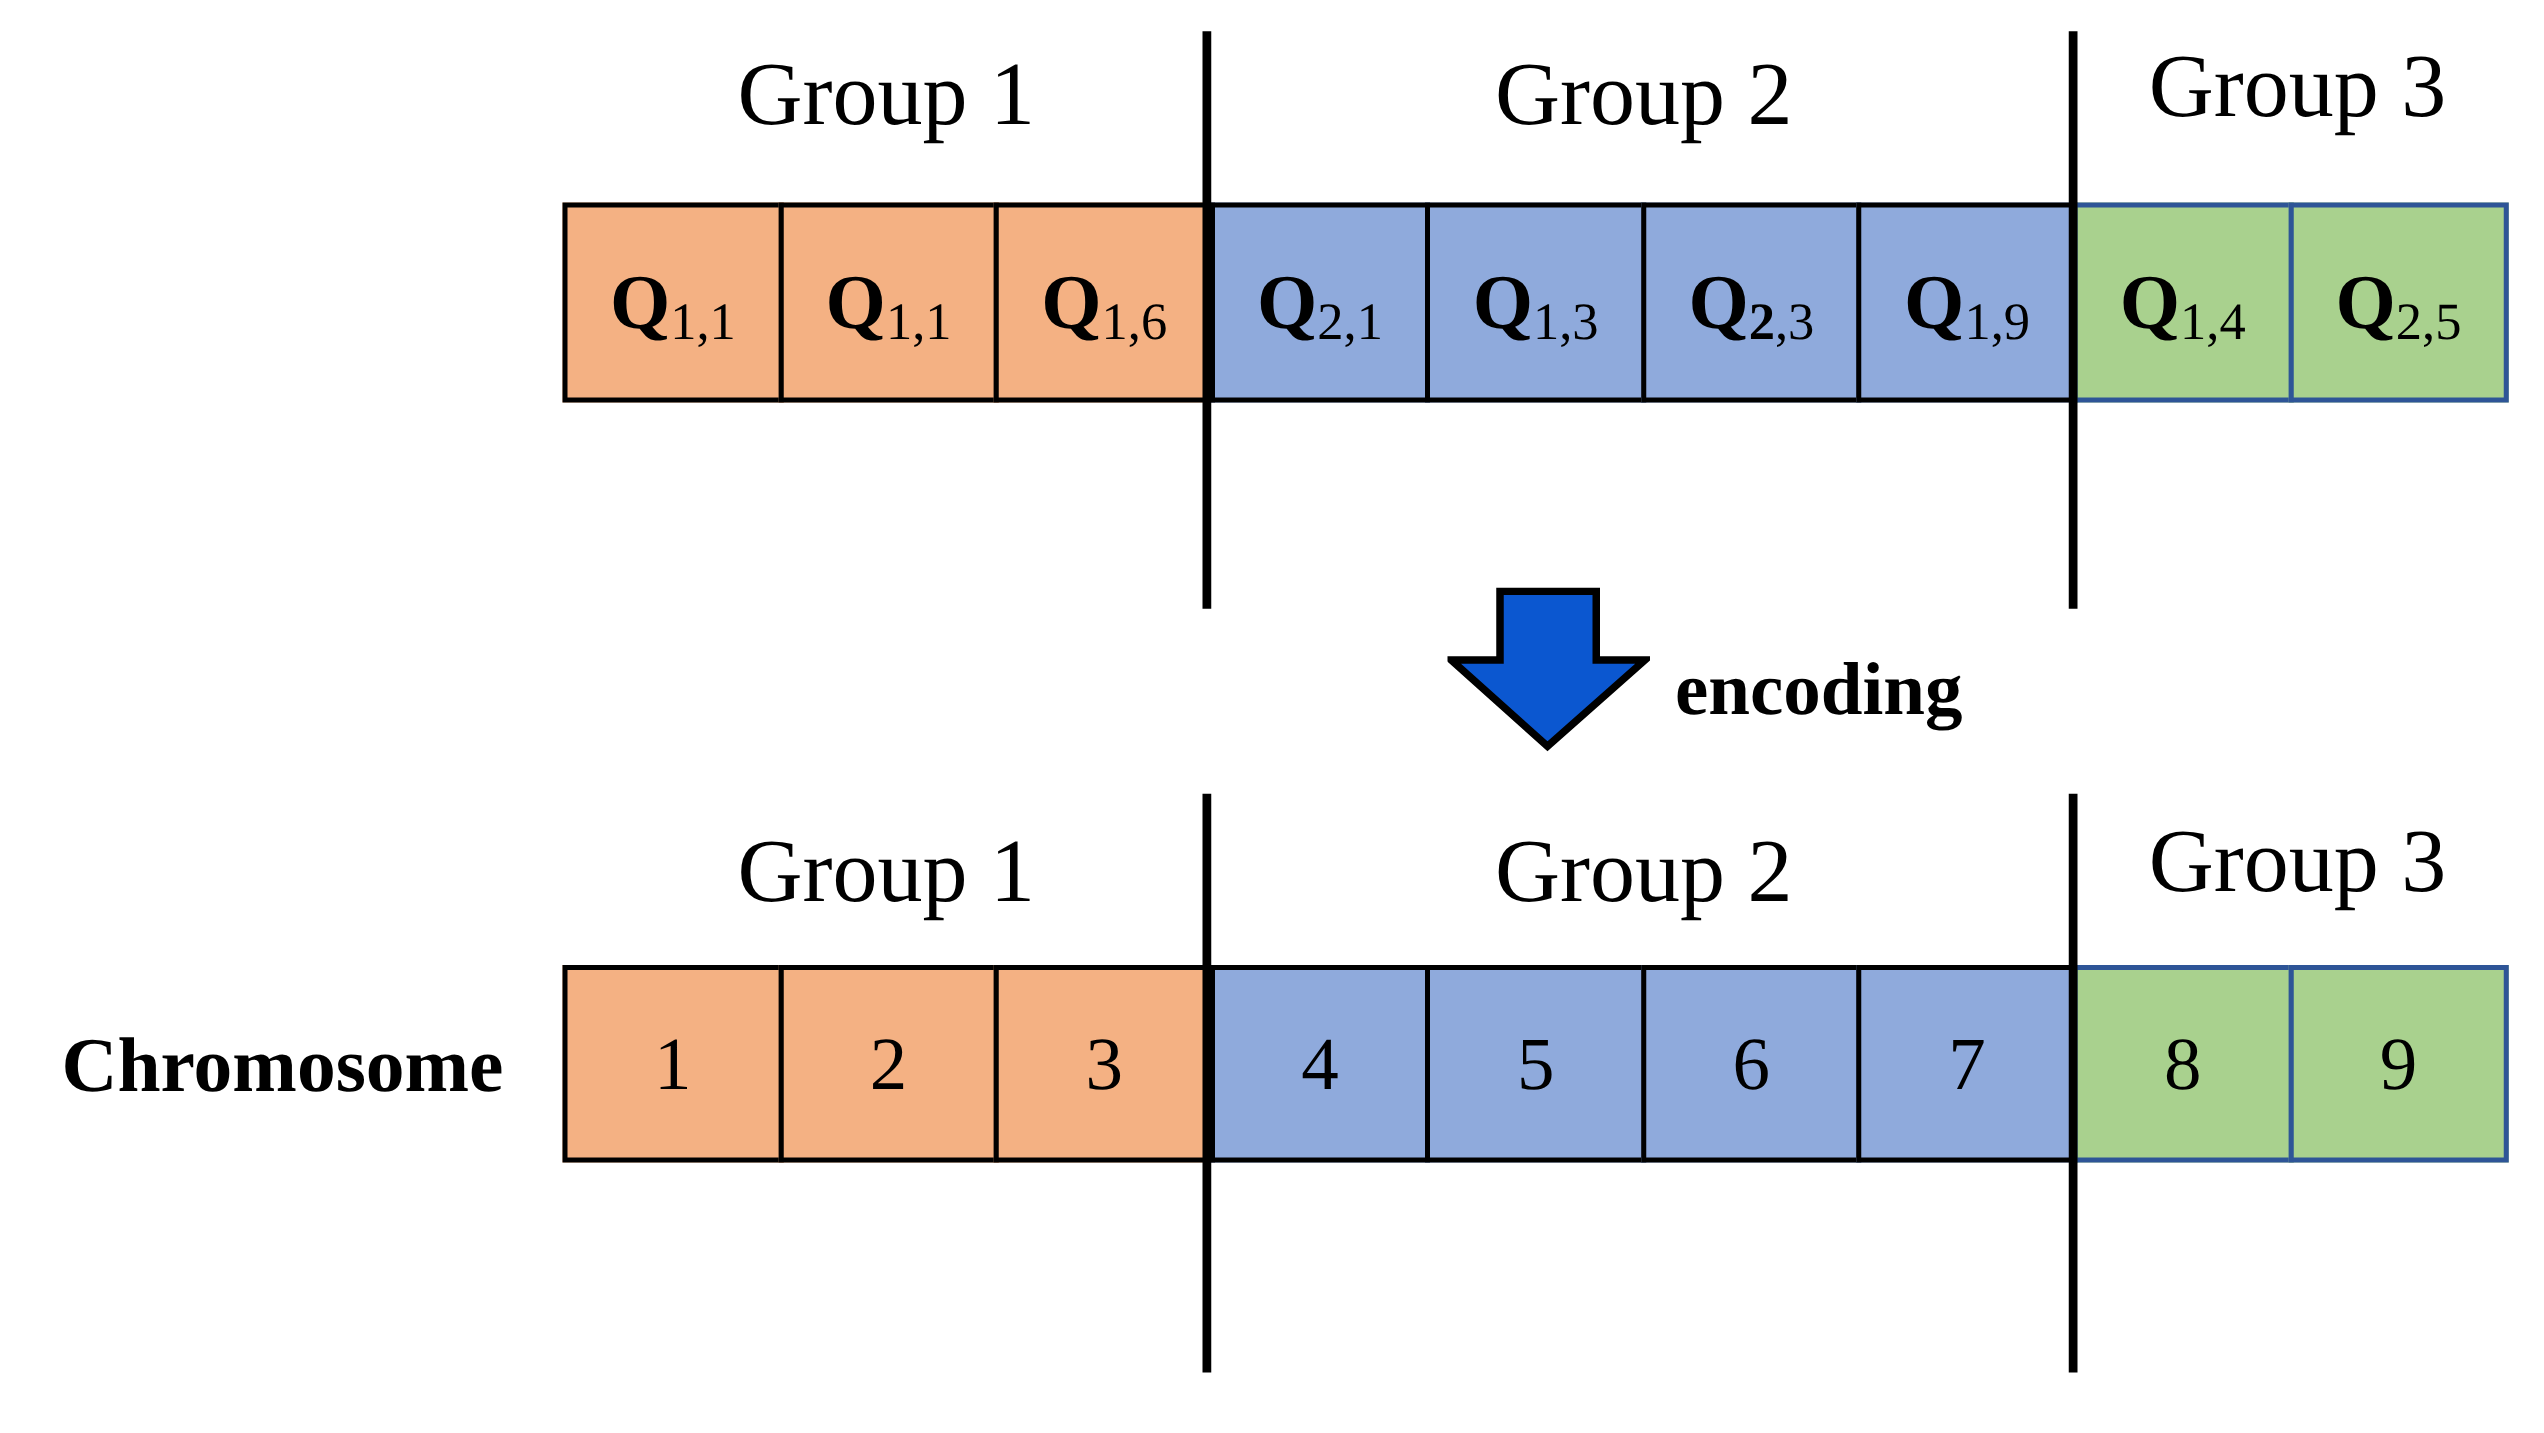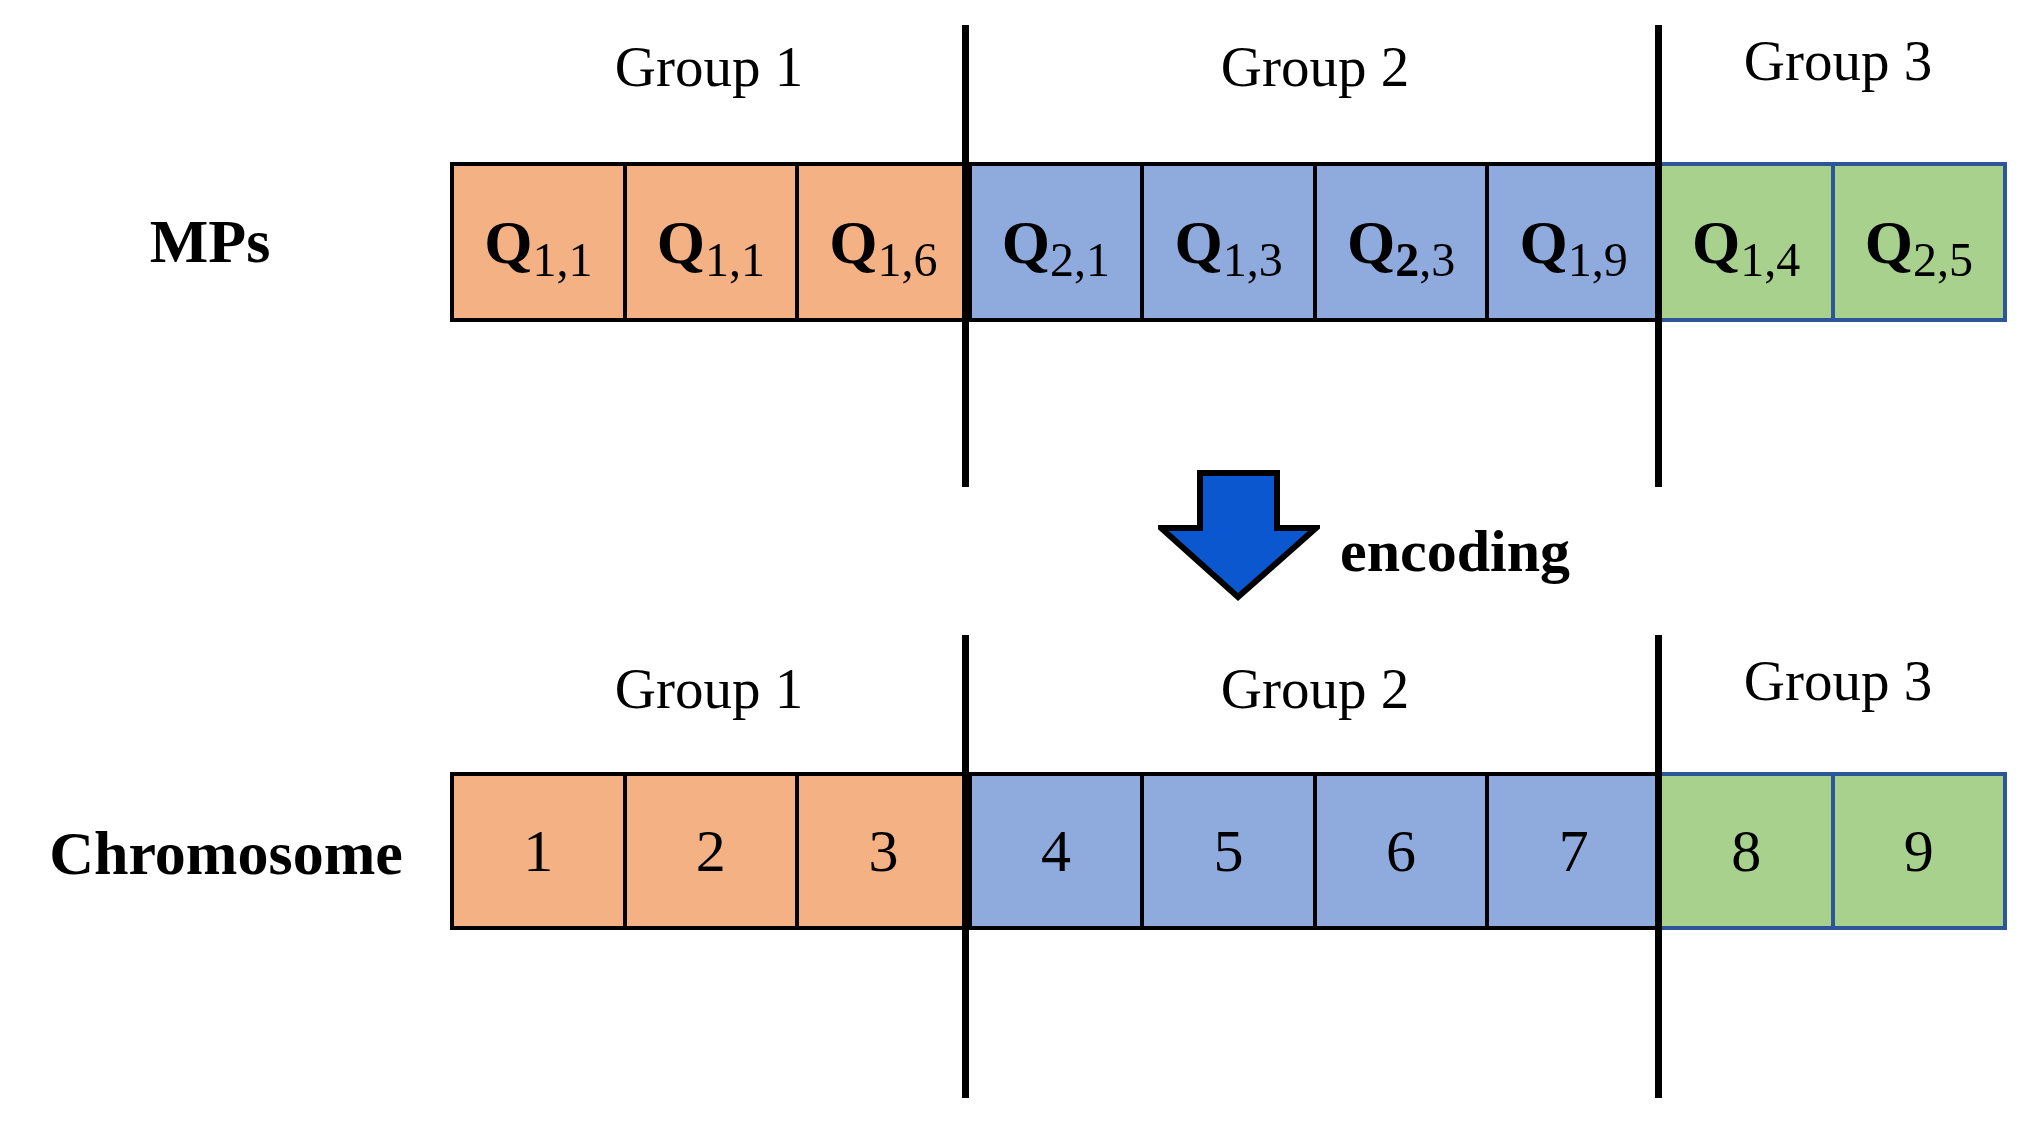--- a/index.html
+++ b/index.html
@@ -8,21 +8,21 @@
     width:2035px;height:1146px;
     background:#ffffff;
     font-family:"Liberation Serif","DejaVu Serif",serif;
     color:#000;
     overflow:hidden;
   }
   
   .group-label{
     position:absolute;
     transform:translateX(-50%);
-    font-size:57px;
+    font-size:72px;
     line-height:1.1;
     white-space:nowrap;
   }
   
   .row-label{
     position:absolute;
     font-weight:bold;
     font-size:62px;
     text-align:center;
     white-space:nowrap;
@@ -47,21 +47,21 @@
   .cell + .cell{margin-left:-4px;}
   .c-orange{background:#F4B183;}
   .c-blue{background:#8FAADC;}
   .c-green{background:#A9D18E;border-color:#2E5597;}
   .qb{
     font-weight:bold;
     font-size:62px;
     line-height:1;
   }
   .qsub{
-    font-size:48px;
+    font-size:42px;
     line-height:1;
     position:relative;
     top:0.38em;
   }
   .qsub b{font-weight:bold;}
   .num{
     font-size:60px;
   }
   
   .vline{
@@ -93,21 +93,20 @@
 
 <div class="canvas">
 
   <div class="group-label" style="left:709px;top:36px;">Group 1</div>
   <div class="group-label" style="left:1315px;top:36px;">Group 2</div>
   <div class="group-label" style="left:1838px;top:30px;">Group 3</div>
 
   <div class="vline vl-top vl-x1"></div>
   <div class="vline vl-top vl-x2"></div>
 
-  <div class="row-label" style="left:55px;top:206px;width:310px;">MPs</div>
 
   <div class="cell-row" style="top:162px;">
     <div class="cell c-orange">
         <span class="qb">Q</span>
         <span class="qsub"><b></b><span>1,1</span></span>
       </div>
     <div class="cell c-orange">
         <span class="qb">Q</span>
         <span class="qsub"><b></b><span>1,1</span></span>
       </div>

